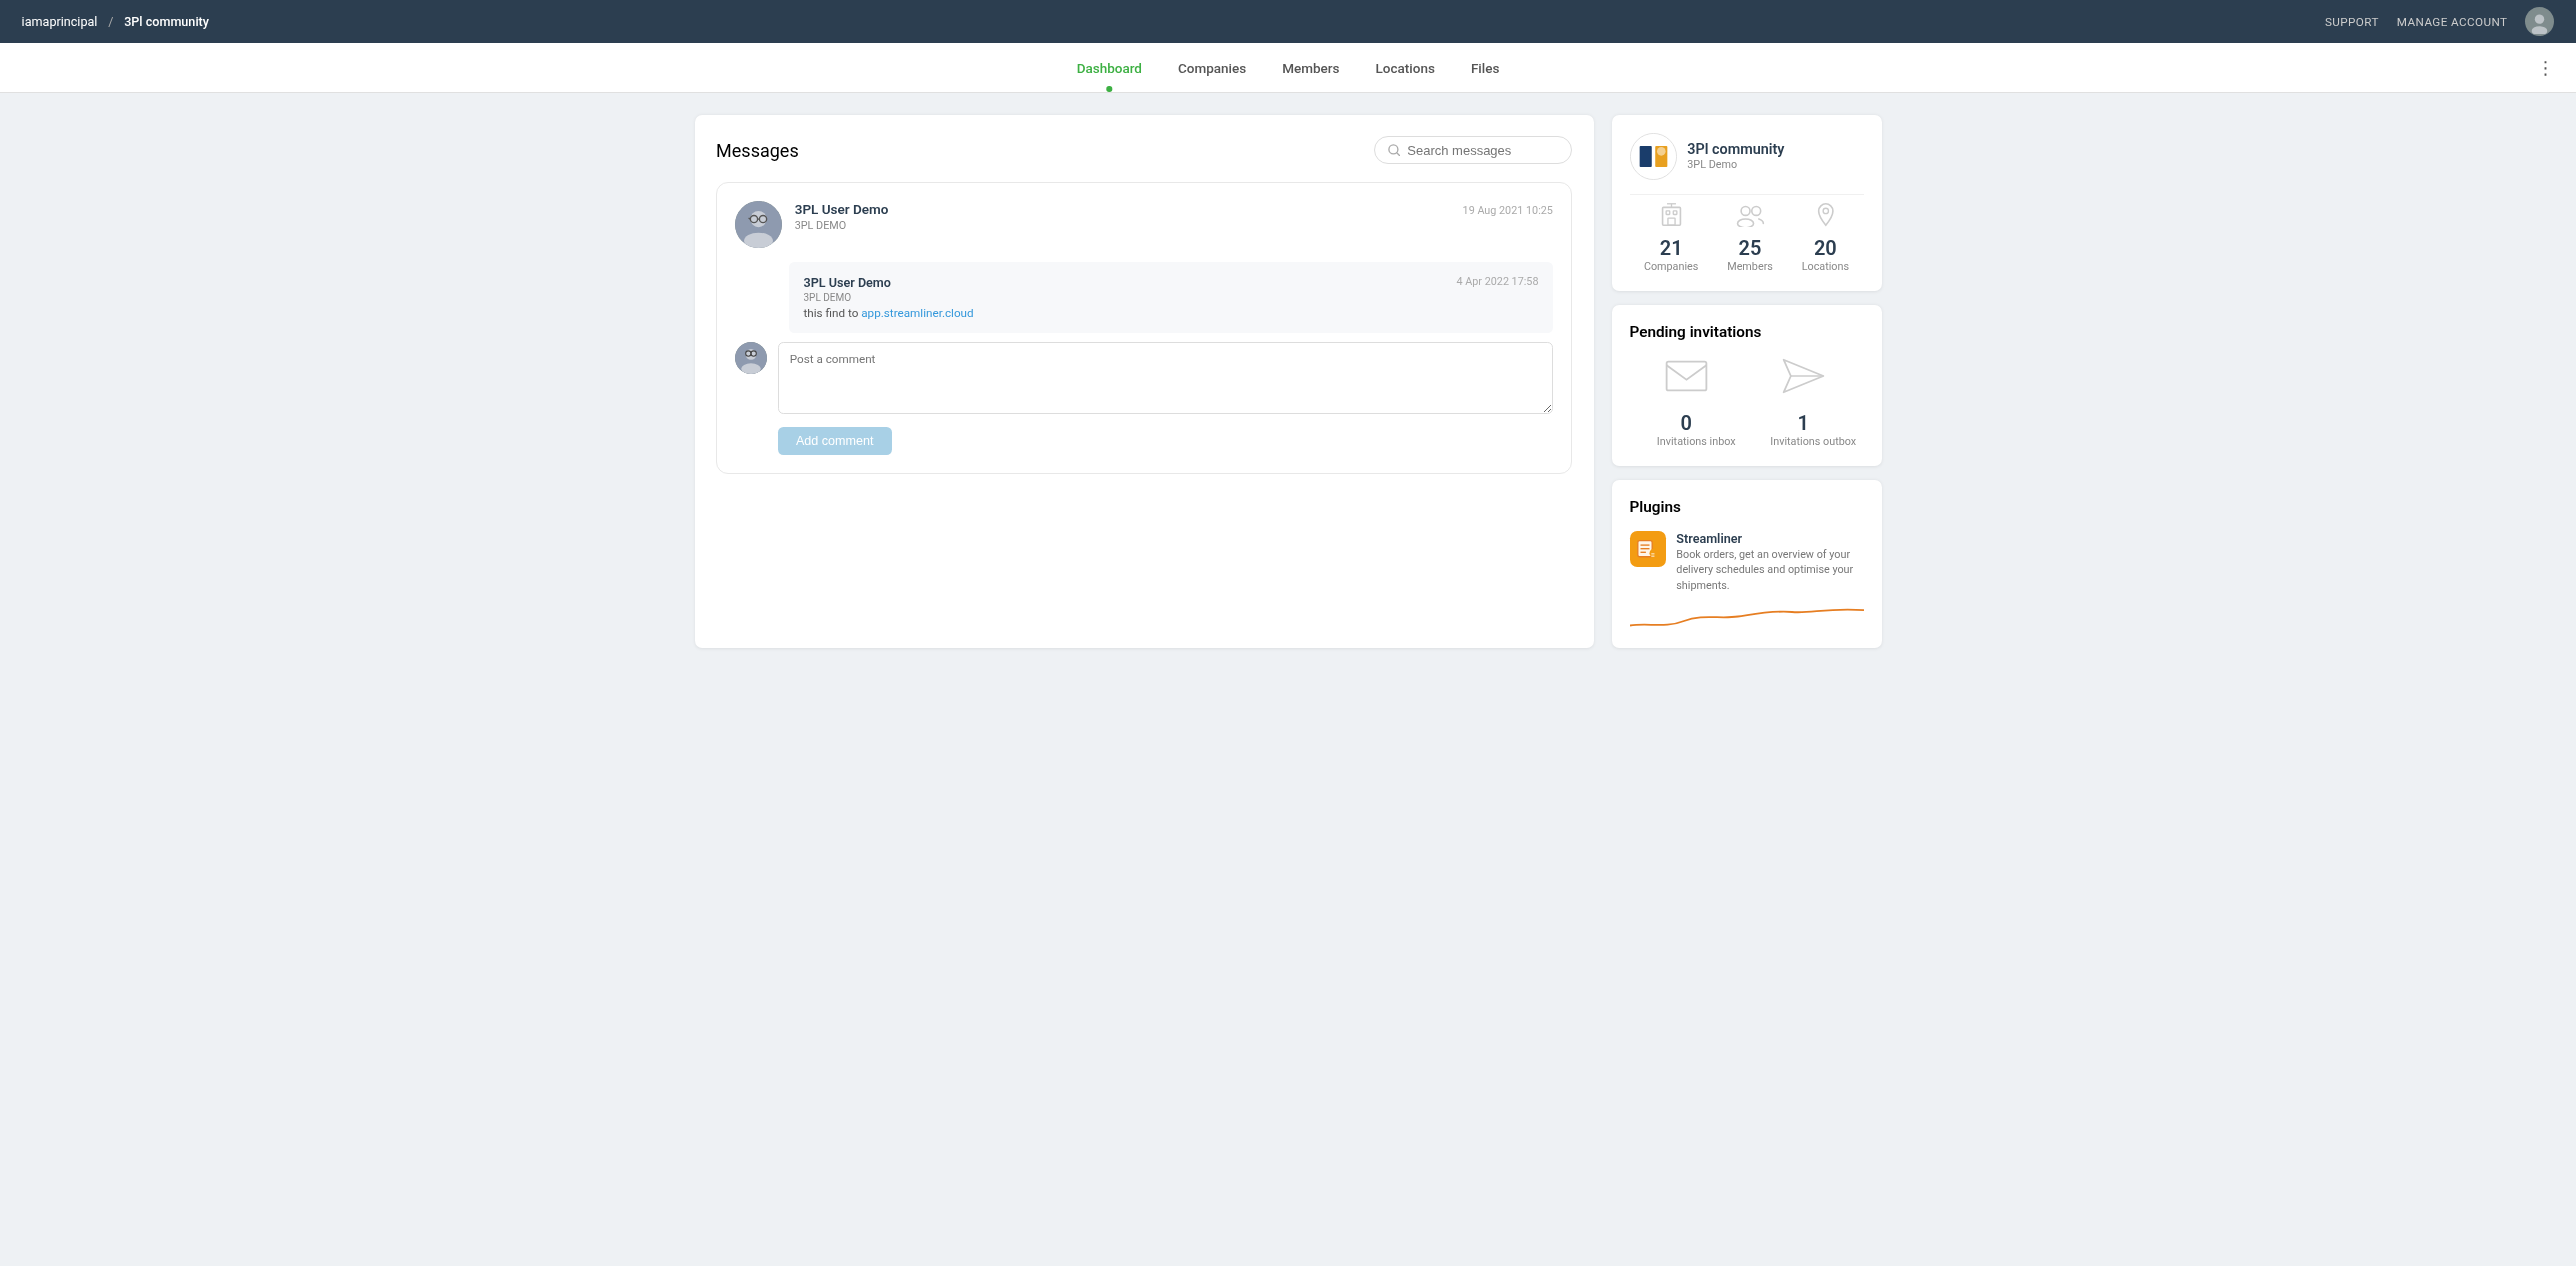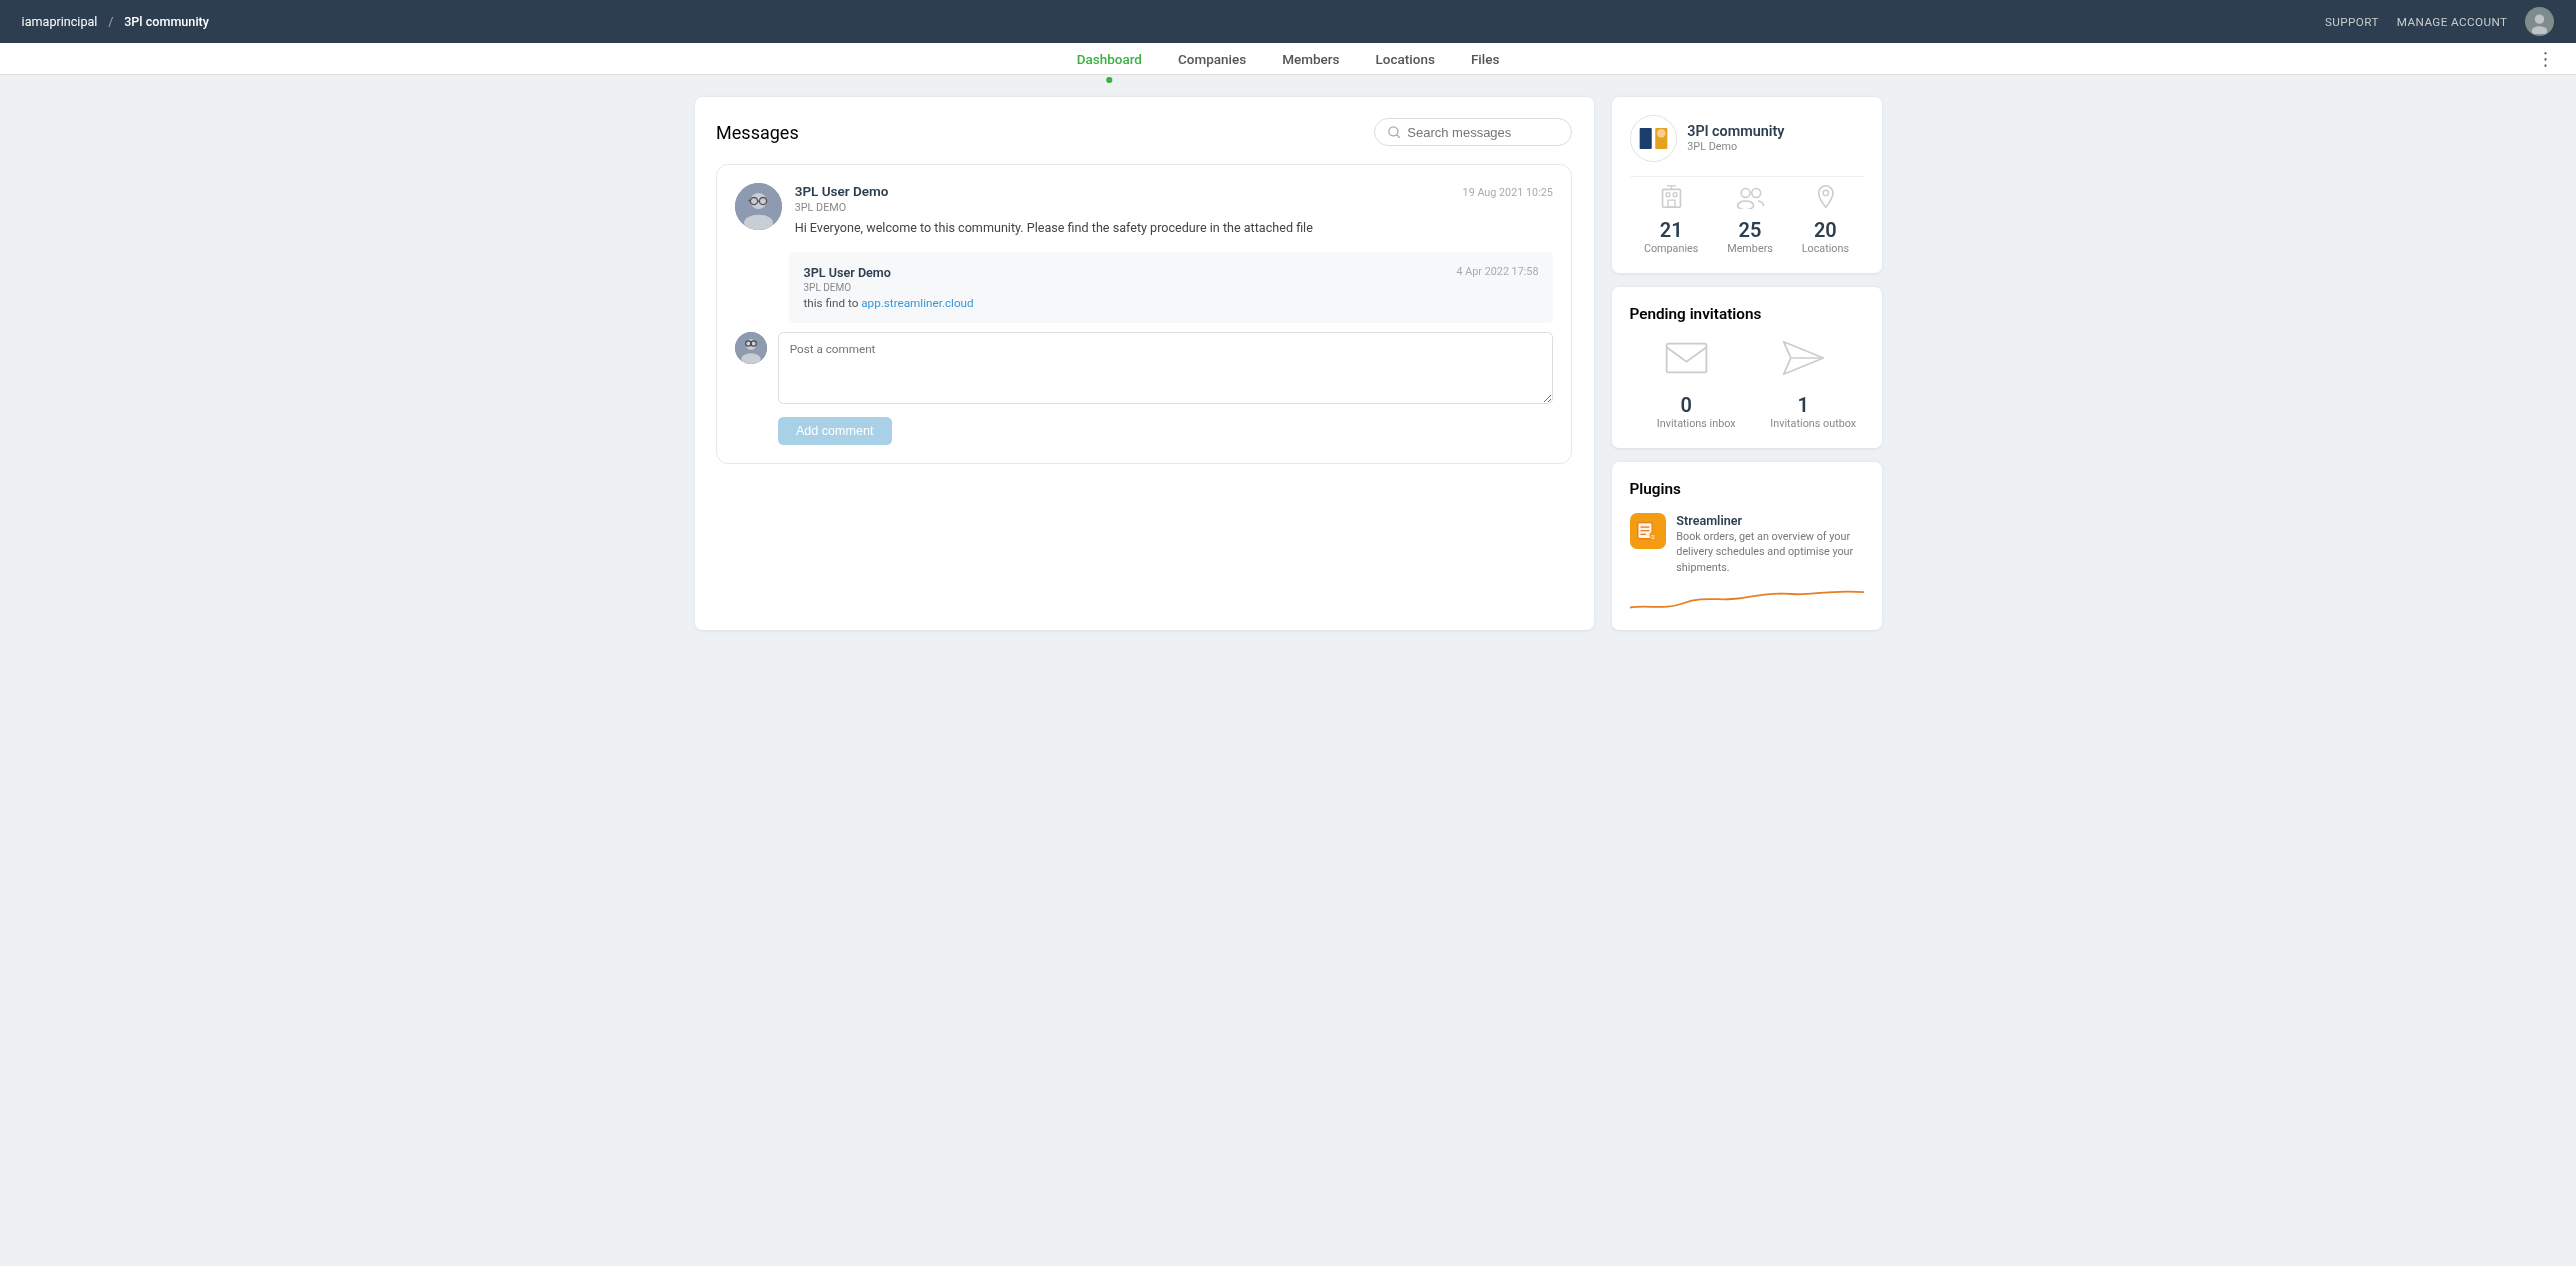--- a/index.html
+++ b/index.html
@@ -49,21 +49,21 @@
     }
     .avatar-circle svg { width: 25px; height: 25px; }
 
     
     .mainnav {
       background: #fff;
       display: flex;
       align-items: center;
       justify-content: center;
       padding: 0 21.6px;
-      height: 32px;
+      height: 50px;
       border-bottom: 0.9px solid #e0e0e0;
       position: relative;
     }
     .mainnav-items {
       display: flex;
       align-items: center;
       gap: 36px;
     }
     .mainnav-item {
       font-size: 13.5px;
@@ -441,21 +441,20 @@
             <line x1="25" y1="20" x2="27" y2="20" stroke="#555" stroke-width="1.5"></line>
             <line x1="17" y1="20" x2="15" y2="19" stroke="#555" stroke-width="1.5"></line>
           </svg>
         </div>
         <div class="message-body">
           <div class="message-meta">
             <span class="message-author">3PL User Demo</span>
             <span class="message-timestamp">19 Aug 2021 10:25</span>
           </div>
           <div class="message-company">3PL DEMO</div>
-          <div class="message-text">Hi Everyone, welcome to this community. Please find the safety procedure in the attached file</div>
         </div>
       </div>
 
       <div class="reply-item">
         <div class="reply-meta">
           <span class="reply-author">3PL User Demo</span>
           <span class="message-timestamp">4 Apr 2022 17:58</span>
         </div>
         <div class="reply-company">3PL DEMO</div>
         <div class="reply-text">

